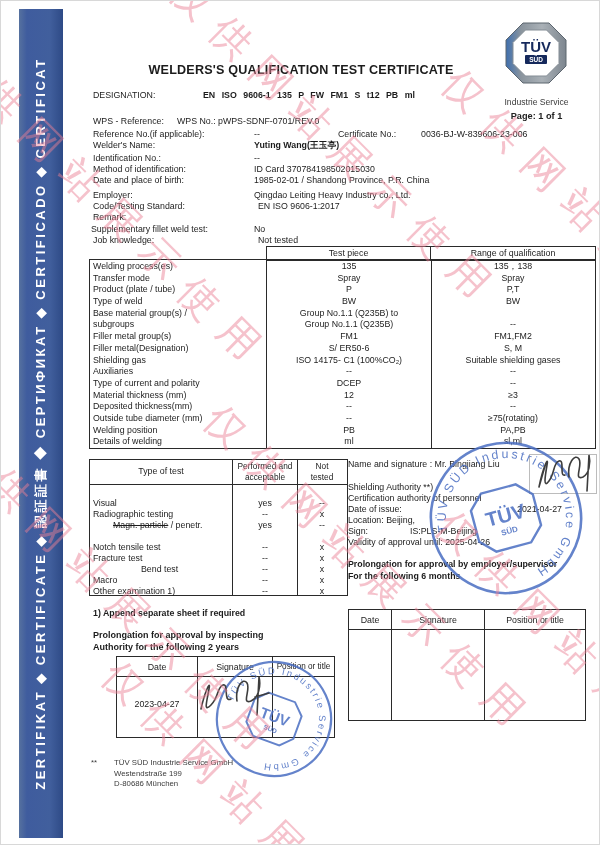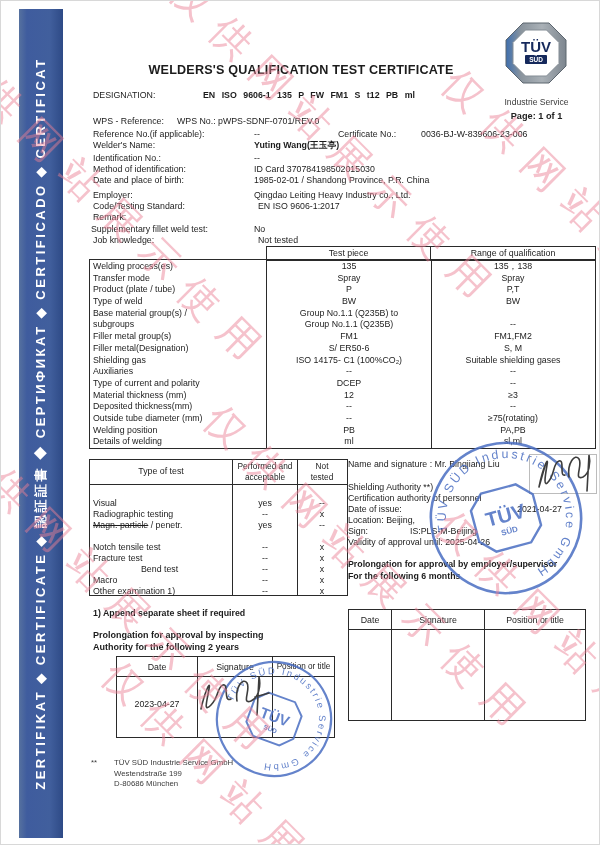--- a/index.html
+++ b/index.html
@@ -182,21 +182,21 @@
     </div>
     <div class="abs ctr" style="left:208px;top:1px;width:48px;font-size:8.3px;line-height:11px;">
       <div>Not</div>
         <div>tested</div>
     </div>
 
     <div class="abs" style="left:3px;top:27px;width:138px;">
       <div class="cellline" style="height:11px;line-height:11px;"></div>
       <div class="cellline" style="height:11px;line-height:11px;">Visual</div>
       <div class="cellline" style="height:11px;line-height:11px;">Radiographic testing</div>
-      <div class="cellline" style="height:11px;line-height:11px;"><span class="strike">Magn. particle</span><span> / penetr.</span></div>
+      <div class="cellline" style="height:11px;line-height:11px;margin-left:20px;"><span class="strike">Magn. particle</span><span> / penetr.</span></div>
       <div class="cellline" style="height:11px;line-height:11px;"></div>
       <div class="cellline" style="height:11px;line-height:11px;">Notch tensile test</div>
       <div class="cellline" style="height:11px;line-height:11px;">Fracture test</div>
       <div class="cellline" style="height:11px;line-height:11px;padding-left:48px;">Bend test</div>
       <div class="cellline" style="height:11px;line-height:11px;">Macro</div>
       <div class="cellline" style="height:11px;line-height:11px;">Other examination 1)</div>
     </div>
 
     <div class="abs ctr" style="left:143px;top:27px;width:64px;">
       <div class="cellline" style="height:11px;line-height:11px;"></div>

